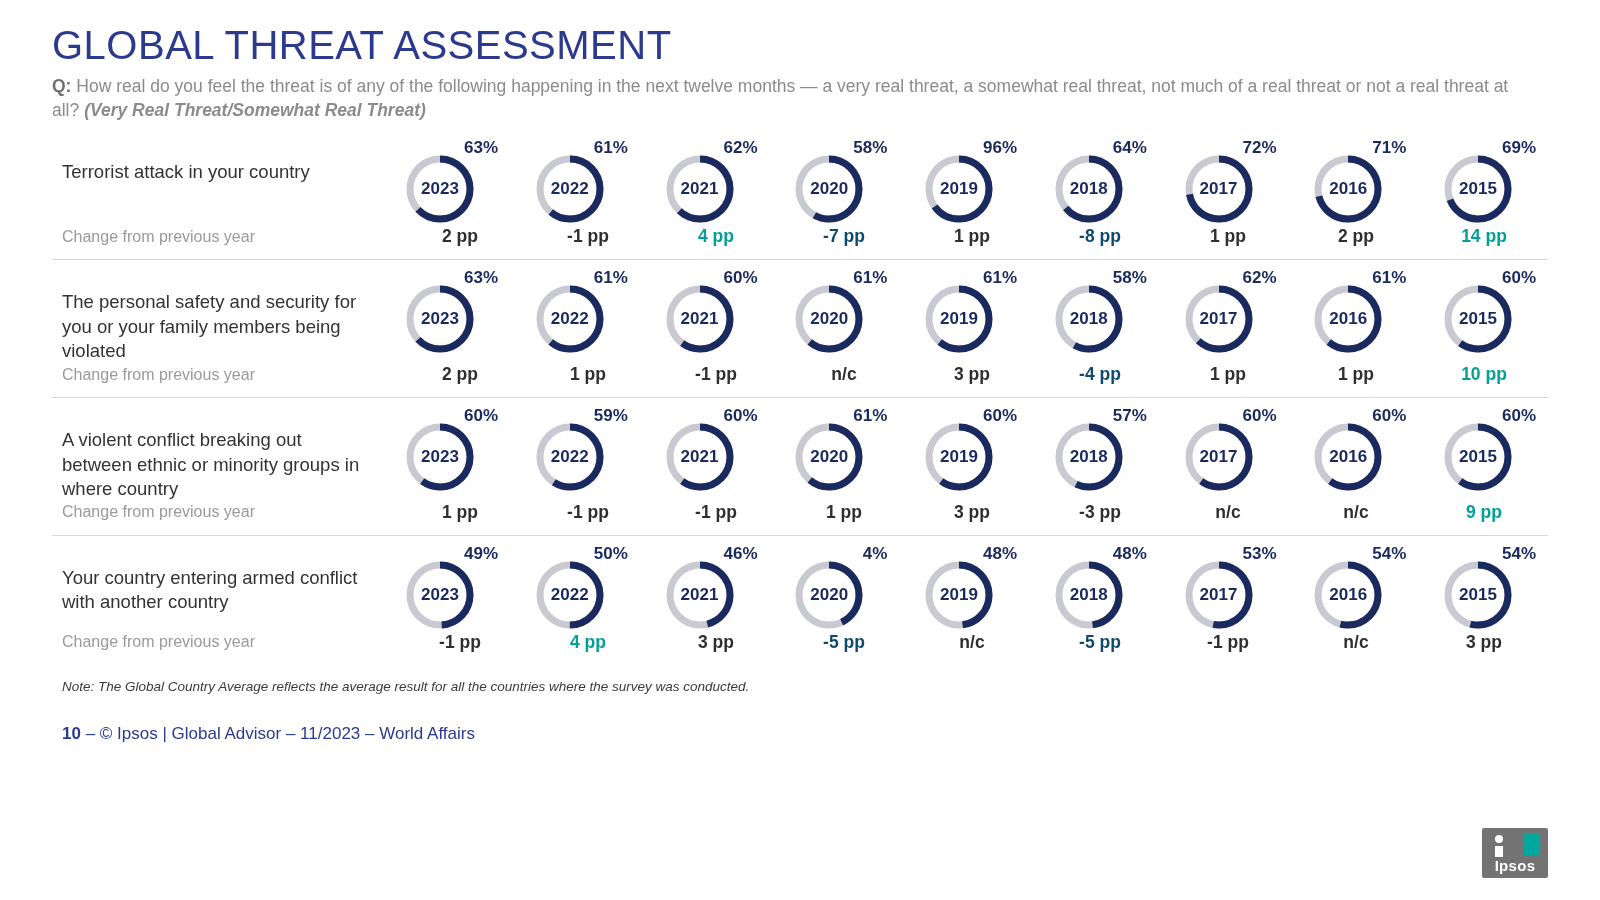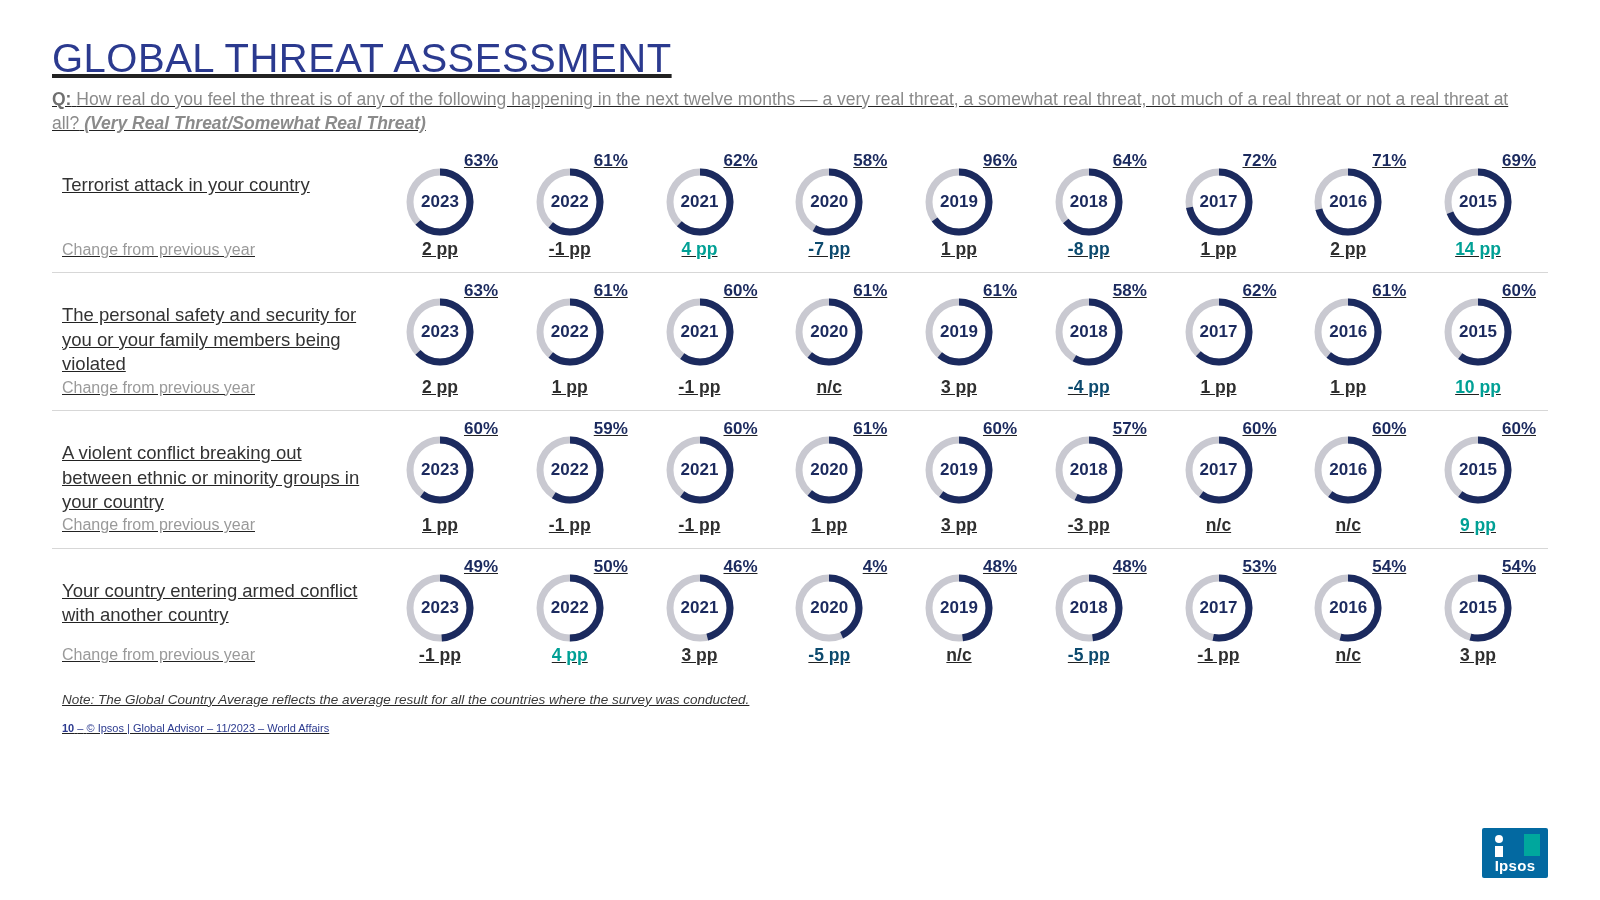--- a/index.html
+++ b/index.html
@@ -13,22 +13,21 @@
     font-family: "Liberation Sans", sans-serif;
     color: #222;
     overflow: hidden;
     position: relative;
   }
   .slide {
     position: relative;
     width: 1600px;
     height: 900px;
     box-sizing: border-box;
-    padding: 30px 52px 0 52px;
-    text-decoration: underline;
+    padding: 17px 52px 0 52px;
   }
   .title {
     font-size: 40px;
     color: #2b3a8f;
     letter-spacing: 0.5px;
     font-weight: 400;
     margin: 6px 0 8px 0;
     line-height: 1.1;
   }
   .question {
@@ -112,20 +111,21 @@
     justify-content: center;
     font-size: 17px;
     font-weight: bold;
     color: #1b2a5e;
   }
 
   .change-row {
     display: flex;
     align-items: center;
     padding-bottom: 12px;
+    gap: 20px;
   }
   .change-label {
     width: 320px;
     flex: 0 0 320px;
     font-size: 16px;
     color: #9a9a9a;
     padding-left: 10px;
     box-sizing: border-box;
   }
   .changes {
@@ -146,35 +146,35 @@
   .c-down { color: #0c4a6e; }
 
   .note {
     font-size: 13.5px;
     font-style: italic;
     color: #3a3a3a;
     margin-top: 14px;
     padding-left: 10px;
   }
   .footer {
-    margin-top: 15px;
+    margin-top: 30px;
     padding-left: 10px;
-    font-size: 11px;
+    font-size: 17px;
     color: #2b3a8f;
   }
   .footer .pagenum {
     font-weight: bold;
   }
   .logo {
     position: absolute;
     right: 52px;
     bottom: 22px;
     width: 66px;
     height: 50px;
-    background: #0369a1;
+    background: #737373;
     border-radius: 2px;
     display: flex;
     align-items: flex-end;
     justify-content: center;
   }
   .logo .teal {
     position: absolute;
     right: 8px;
     top: 6px;
     width: 16px;
@@ -438,21 +438,21 @@
             <div class="change-cell c-neutral">3 pp</div>
             <div class="change-cell c-down">-4 pp</div>
             <div class="change-cell c-neutral">1 pp</div>
             <div class="change-cell c-neutral">1 pp</div>
             <div class="change-cell c-up">10 pp</div>
           </div>
         </div>
       </div>
       <div class="row">
         <div class="row-inner">
-          <div class="row-label">A violent conflict breaking out between ethnic or minority groups in your country</div>
+          <div class="row-label">A violent conflict breaking out between ethnic or minority groups in where country</div>
           <div class="donuts">
             <div class="donut-cell">
               <div class="pct">60%</div>
               <div class="donut">
                 <svg width="74" height="74" viewBox="0 0 74 74">
                   <circle cx="37" cy="37" r="30" fill="none" stroke="#c9c9d1" stroke-width="7"></circle>
                   <circle cx="37" cy="37" r="30" fill="none" stroke="#1b2a5e" stroke-width="7" stroke-dasharray="113.10 75.40"></circle>
                 </svg>
                 <div class="year">2023</div>
               </div>

